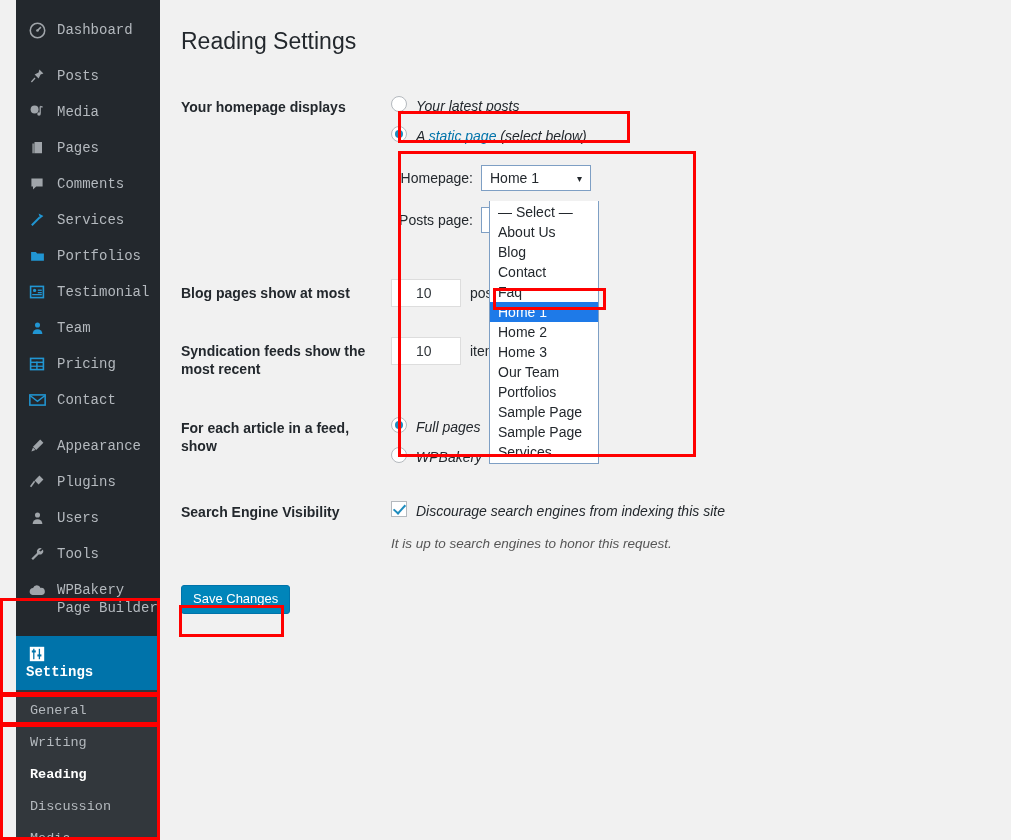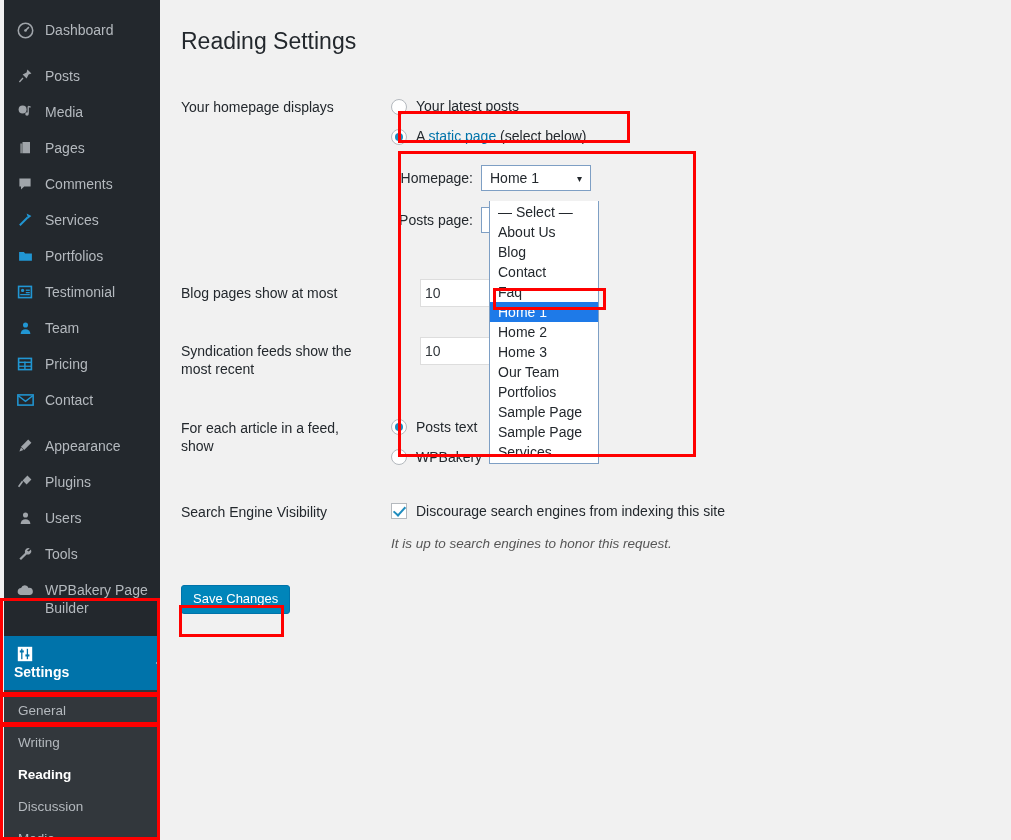--- a/index.html
+++ b/index.html
@@ -9,24 +9,25 @@
     height: 840px;
     background: #f1f1f1;
     font-family: "Liberation Sans", sans-serif;
     overflow: hidden;
     position: relative;
   }
 
   
   #adminmenu {
     position: absolute;
-    top: 0; left: 4px;
+    top: 0; left: 16px;
     width: 160px;
     height: 840px;
     background: #23282d;
+    font-family: Liberation Mono, monospace;
   }
 
   .menu-item {
     position: relative;
     display: flex;
     align-items: flex-start;
     padding: 9px 0 9px 10px;
     color: #b4b9be;
     font-size: 14px;
     line-height: 18px;
@@ -101,35 +102,35 @@
     margin-bottom: 18px;
   }
 
   table.form-table { border-collapse: collapse; width: 700px; }
   table.form-table th {
     width: 200px;
     text-align: left;
     vertical-align: top;
     padding: 20px 10px 20px 0;
     font-size: 14px;
-    font-weight: normal;
+    font-weight: bold;
     color: #23282d;
     line-height: 1.3;
   }
   table.form-table td {
     vertical-align: top;
     padding: 15px 10px;
     font-size: 14px;
     color: #23282d;
     line-height: 1.5;
     position: relative;
   }
 
   
-  .radio-row { display: flex; align-items: center; margin: 3px 0 9px 0; }
+  .radio-row { display: flex; align-items: flex-start; margin: 3px 0 9px 0; font-style: italic; }
   .radio-row:last-child { margin-bottom: 0; }
   .rad {
     width: 16px; height: 16px;
     min-width: 16px;
     border: 1px solid #b4b9be;
     border-radius: 50%;
     background: #fff;
     margin-right: 9px;
     position: relative;
   }
@@ -215,30 +216,29 @@
     cursor: pointer;
   }
   .opt.selected {
     background: #1e7ae8;
     color: #fff;
   }
 
   
   .num-row { display: flex; align-items: center; font-size: 14px; }
   .num-input {
-    width: 86px;
+    width: 70px;
     height: 28px;
     background: #fff;
     border: 1px solid #ddd;
-    padding: 0 4px;
+    padding: 0 24px;
     font-size: 14px;
     color: #32373c;
     font-family: "Liberation Sans", sans-serif;
     line-height: 26px;
-    margin-left: 29px;
   }
   .num-suffix { margin-left: 9px; }
 
   .desc {
     font-size: 13.5px;
     font-style: italic;
     color: #555;
     margin-top: 11px;
   }
 
@@ -537,21 +537,21 @@
             <span class="num-suffix">items</span>
           </div>
         </td>
       </tr>
 
       <tr>
         <th>For each article in a feed, show</th>
         <td>
           <div class="radio-row">
             <span class="rad checked"></span>
-            <span class="rad-label">Posts text</span>
+            <span class="rad-label">Full pages</span>
           </div>
           <div class="radio-row">
             <span class="rad"></span>
             <span class="rad-label">WPBakery</span>
           </div>
         </td>
       </tr>
 
       <tr>
         <th>Search Engine Visibility</th>

